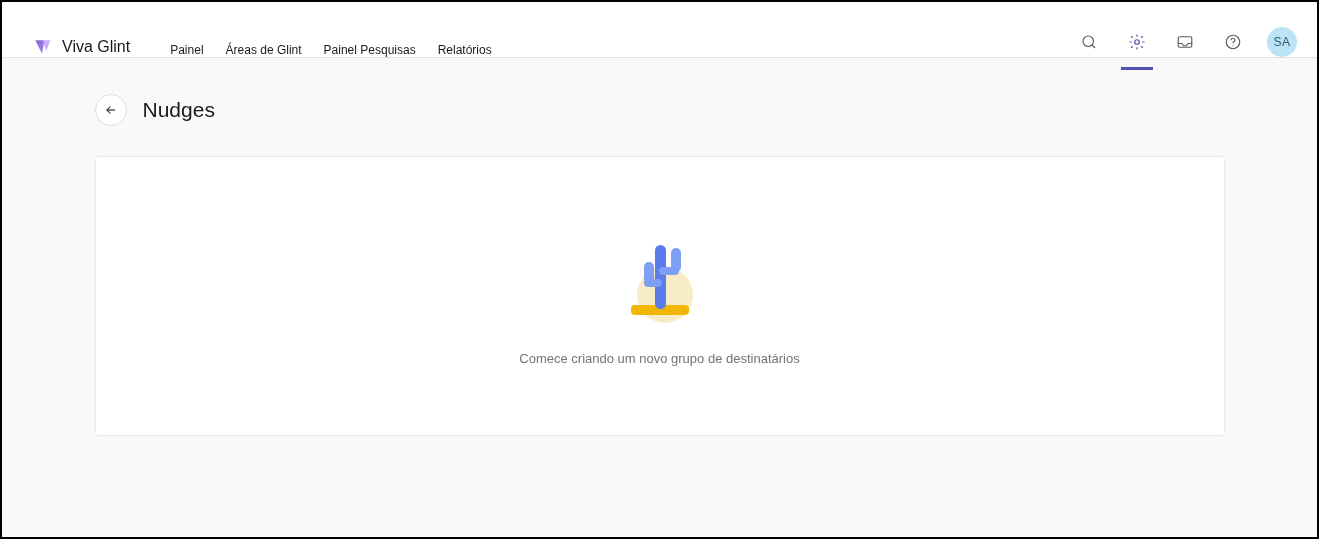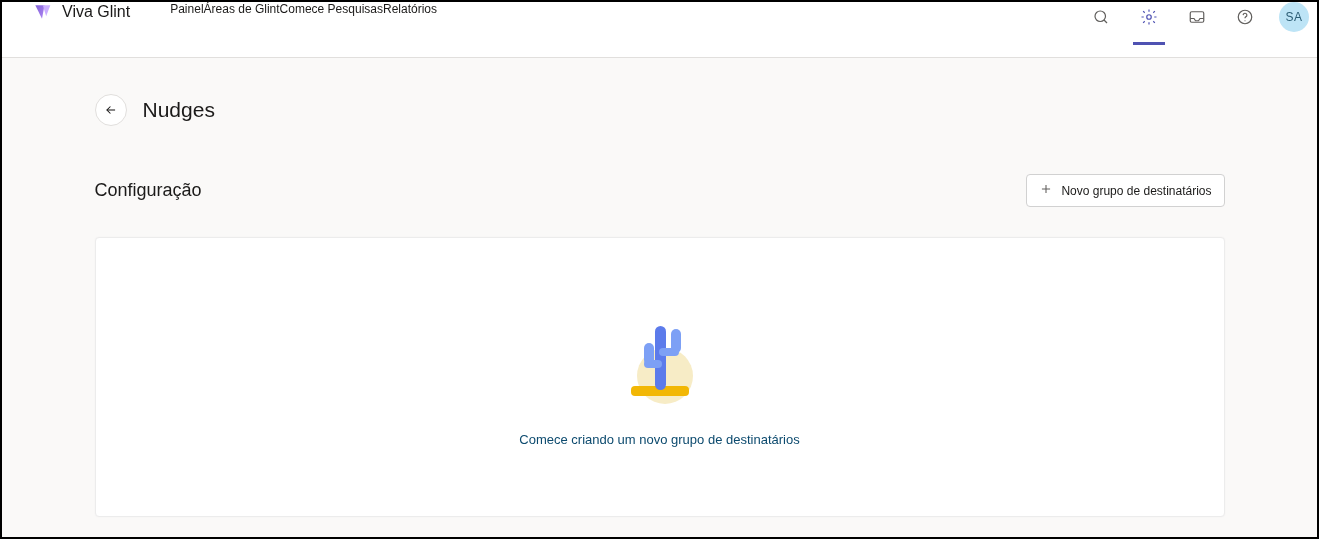--- a/index.html
+++ b/index.html
@@ -11,45 +11,46 @@
     }
     .outer-border {
       border: 2px solid #000;
       width: 1319px;
       height: 539px;
       position: relative;
     }
     
     .topnav {
       display: flex;
-      align-items: flex-start;
+      align-items: flex-end;
       height: 56px;
       background: #fff;
       border-bottom: 1px solid #e1dfdd;
-      padding: 0 8px 0 30px;
+      padding: 0 20px 0 30px;
     }
     .brand {
       display: flex;
       align-items: center;
       gap: 10px;
       margin-right: 40px;
     }
     .brand-mark {
       width: 20px;
       height: 20px;
       display: flex;
       align-items: center;
       justify-content: center;
     }
     .brand-text {
       font-size: 16px;
       color: #1b1a19;
     }
     .navitems {
       display: flex;
+      gap: 22px;
     }
     .navitem {
       font-size: 12px;
       color: #1b1a19;
       cursor: pointer;
       white-space: nowrap;
     }
     .nav-right {
       margin-left: auto;
       display: flex;
@@ -156,21 +157,21 @@
       box-shadow: 0 0 2px rgba(0,0,0,0.04);
       height: 280px;
       display: flex;
       flex-direction: column;
       align-items: center;
       justify-content: center;
       gap: 24px;
     }
     .empty-text {
       font-size: 13px;
-      color: #0c4a6e;
+      color: #737373;
     }
     .cactus-wrap {
       position: relative;
       width: 90px;
       height: 100px;
     }
   </style>
 </head>
 <body>
 
@@ -189,21 +190,21 @@
           <path d="M4 4 L12 20 L15 4 Z" fill="url(#g1)"></path>
           <path d="M13 4 L17 17 L22 4 Z" fill="#cbaeff"></path>
         </svg>
       </span>
       <span class="brand-text">Viva Glint</span>
     </div>
 
     <div class="navitems">
       <span class="navitem">Painel</span>
       <span class="navitem">Áreas de Glint</span>
-      <span class="navitem">Comece Pesquisas</span>
+      <span class="navitem">Painel Pesquisas</span>
       <span class="navitem">Relatórios</span>
     </div>
 
     <div class="nav-right">
       <div class="icon-btn">
         <svg width="18" height="18" viewBox="0 0 24 24" fill="none" stroke="currentColor" stroke-width="1.6">
           <circle cx="11" cy="11" r="7"></circle>
           <line x1="20" y1="20" x2="16" y2="16"></line>
         </svg>
       </div>
@@ -236,31 +237,20 @@
       <div class="title-row">
         <div class="back-circle">
           <svg width="14" height="14" viewBox="0 0 24 24" fill="none" stroke="currentColor" stroke-width="1.8">
             <path d="M19 12H5"></path>
             <path d="M11 6l-6 6 6 6"></path>
           </svg>
         </div>
         <span class="page-title">Nudges</span>
       </div>
 
-      <div class="section-row">
-        <span class="section-title">Configuração</span>
-        <button class="add-btn">
-          <span>
-            <svg width="14" height="14" viewBox="0 0 24 24" fill="none" stroke="currentColor" stroke-width="1.8">
-              <path d="M12 5v14M5 12h14"></path>
-            </svg>
-          </span>
-          <span>Novo grupo de destinatários</span>
-        </button>
-      </div>
 
       <div class="empty-card">
         <div class="cactus-wrap">
           <svg width="90" height="100" viewBox="0 0 90 100">
 
             <circle cx="50" cy="68" r="28" fill="#f7ecc6"></circle>
 
             <rect x="16" y="78" width="58" height="10" rx="4" fill="#f2b705"></rect>
 
             <rect x="40" y="18" width="11" height="64" rx="5.5" fill="#5c7beb"></rect>

